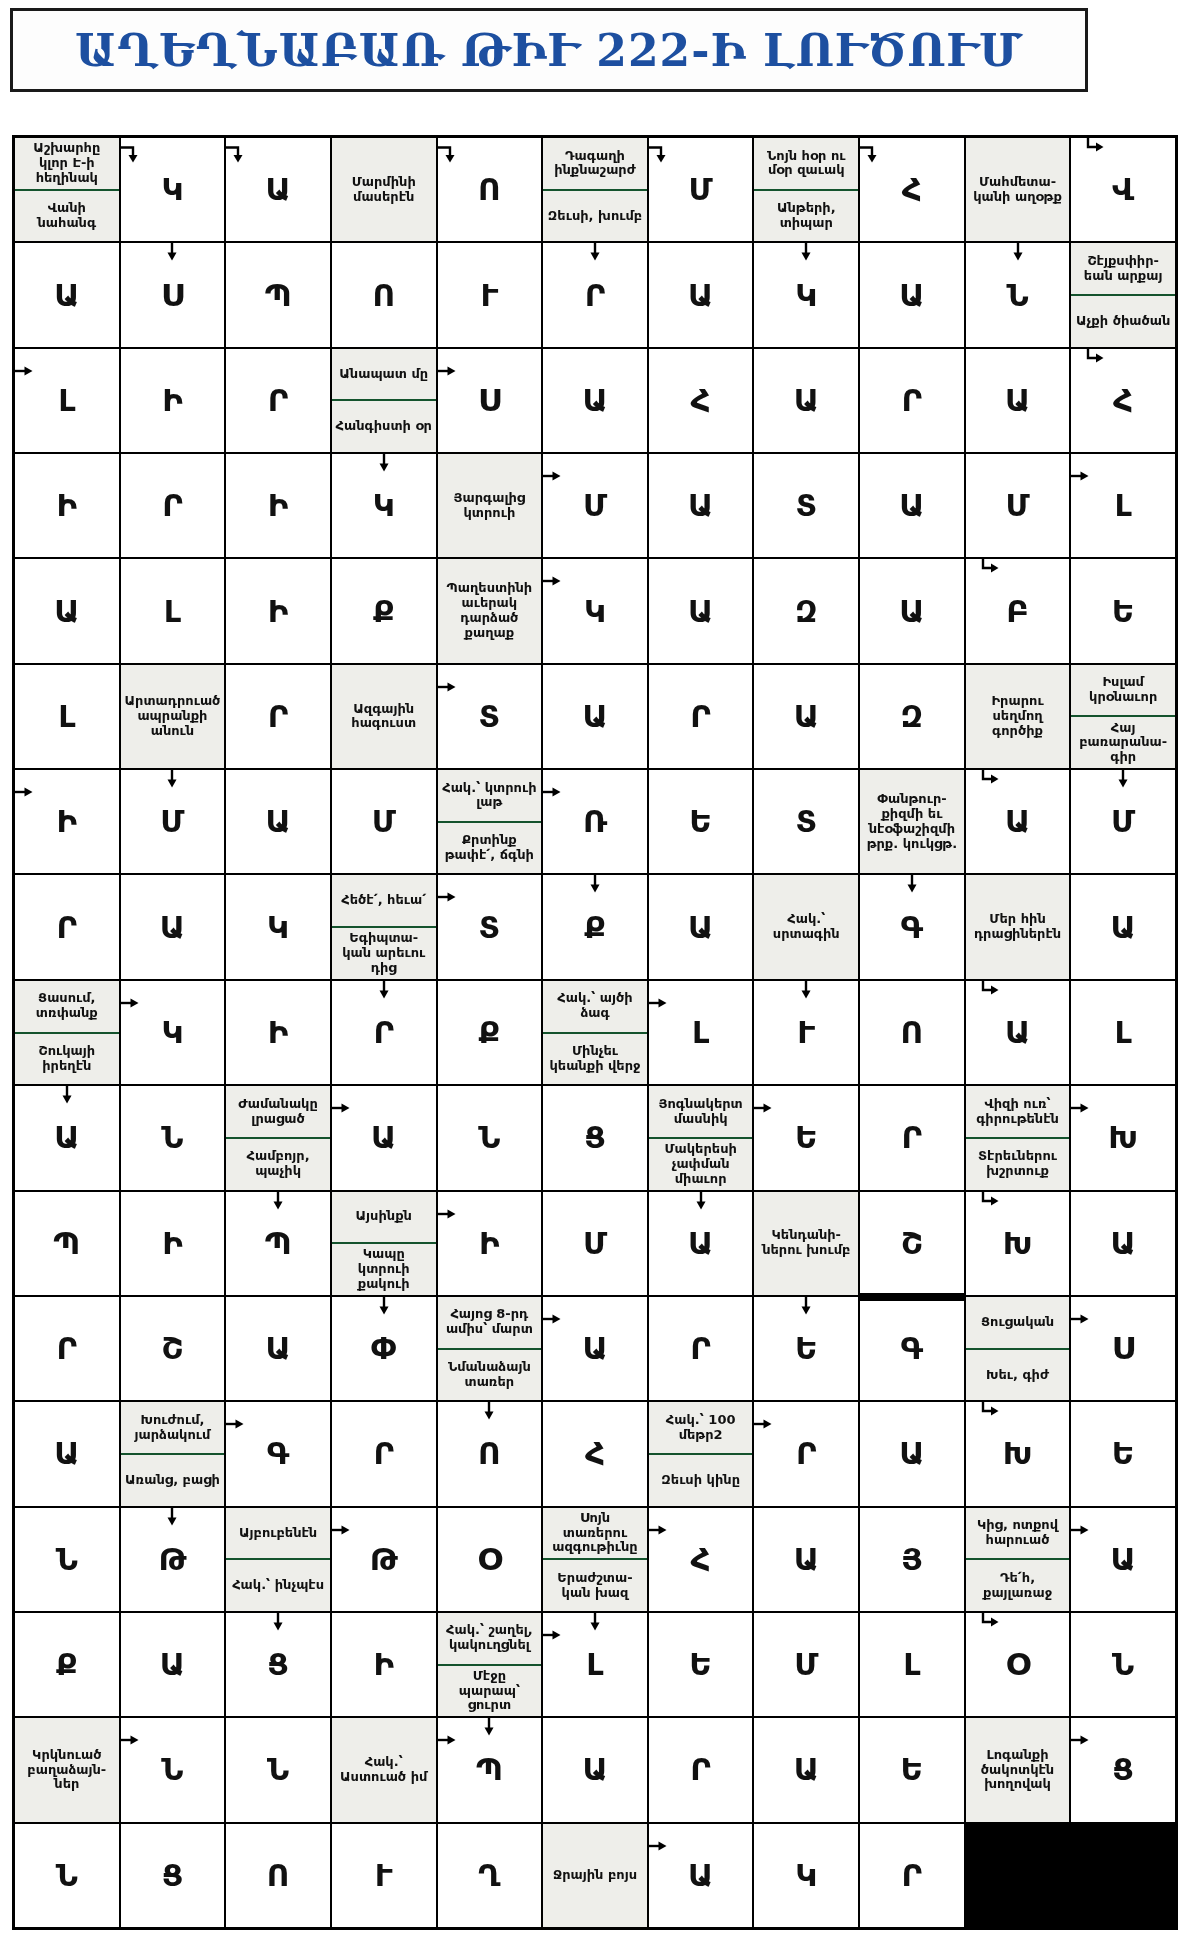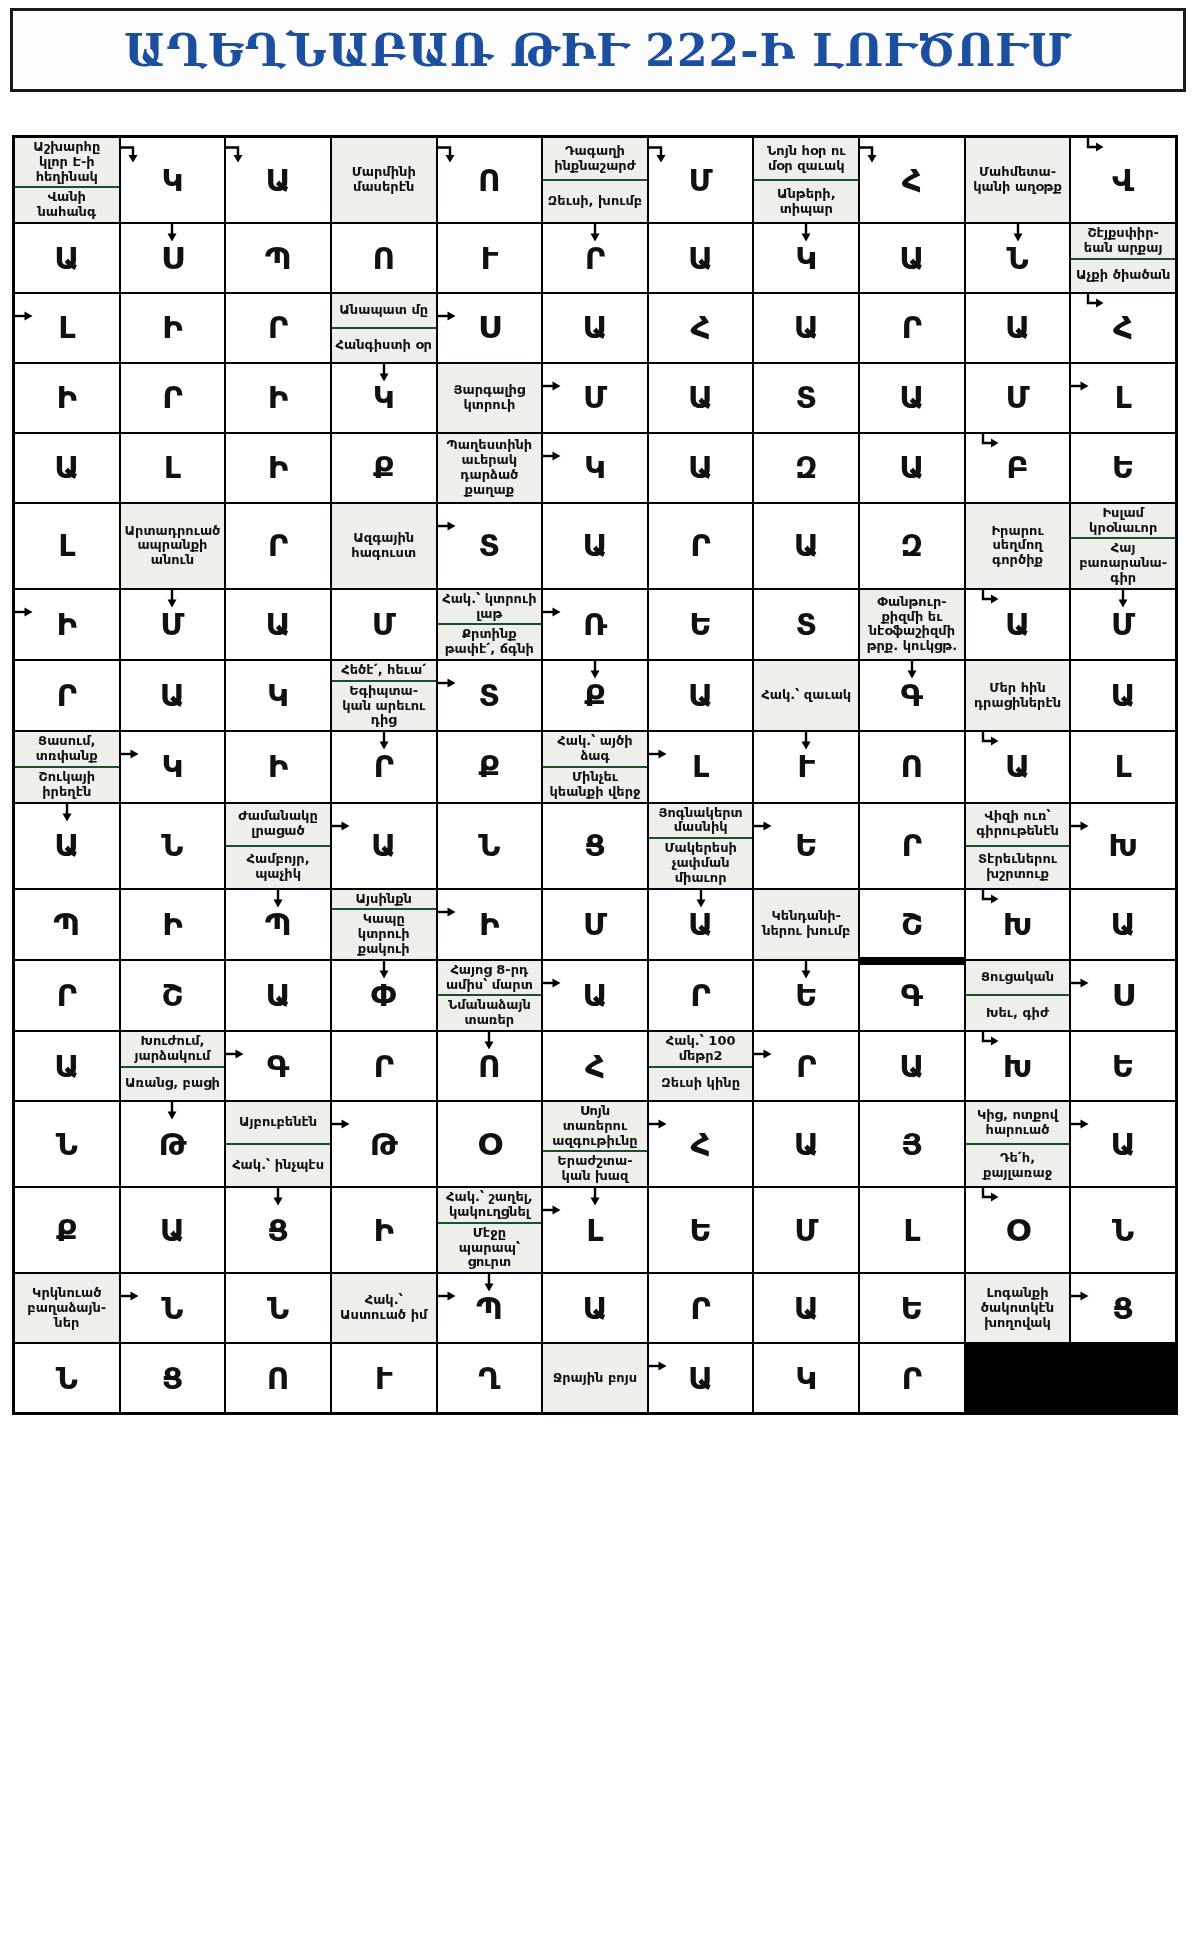--- a/index.html
+++ b/index.html
@@ -1,21 +1,21 @@
 <!DOCTYPE html>
 <html><head>
 <meta charset="utf-8">
 <style>
   html,body{margin:0;padding:0;background:#fff;}
   body{width:1200px;height:1938px;position:relative;font-family:"DejaVu Sans",sans-serif;}
-  .title-box{position:absolute;left:10px;top:8px;width:1176px;height:84px;border:3px solid #1a1a1a;
+  .title-box{position:absolute;left:10px;top:8px;width:1078px;height:84px;border:3px solid #1a1a1a;
     background:#fdfdfd;display:flex;align-items:center;justify-content:center;box-sizing:border-box;}
   .title-box span{font-family:"DejaVu Serif","DejaVu Sans",serif;font-weight:bold;font-size:44px;
     color:#1d4fa0;letter-spacing:1px;white-space:nowrap;}
-  .grid{position:absolute;left:12px;top:135px;width:1166px;height:1280px;box-sizing:border-box;
+  .grid{position:absolute;left:12px;top:135px;width:1166px;height:1795px;box-sizing:border-box;
     background:#000;border:3px solid #000;display:grid;
     grid-template-columns:repeat(11,1fr);grid-template-rows:repeat(17,1fr);gap:2px;}
   .cell{position:relative;background:#fff;box-sizing:border-box;overflow:visible;}
   .cell.letter-cell{display:flex;align-items:center;justify-content:center;}
   .cell .letter{font-size:31px;font-weight:bold;color:#111;line-height:1;}
   .cell.clue-cell{background:#eeeeea;display:flex;flex-direction:column;}
   .clue-part{flex:1 1 0;display:flex;align-items:center;justify-content:center;text-align:center;
     padding:2px 3px;font-size:13px;font-weight:bold;color:#111;line-height:1.14;}
   .clue-part + .clue-part{border-top:2px solid #14532d;}
   .ar{position:absolute;z-index:4;}
@@ -392,21 +392,21 @@
       <span class="letter">Ք</span>
       <svg class="ar ar-td" width="14" height="20" viewBox="0 0 14 20">
         <line x1="7" y1="0" x2="7" y2="13" stroke="#000" stroke-width="2.4"></line>
         <polygon points="2.5,11.5 11.5,11.5 7,19.5" fill="#000"></polygon>
       </svg>
     </div>
     <div class="cell letter-cell">
       <span class="letter">Ա</span>
     </div>
     <div class="cell clue-cell">
-      <div class="clue-part">Հակ.՝ զաւակ</div>
+      <div class="clue-part">Հակ.՝ սրտագին</div>
     </div>
     <div class="cell letter-cell">
       <span class="letter">Գ</span>
       <svg class="ar ar-td" width="14" height="20" viewBox="0 0 14 20">
         <line x1="7" y1="0" x2="7" y2="13" stroke="#000" stroke-width="2.4"></line>
         <polygon points="2.5,11.5 11.5,11.5 7,19.5" fill="#000"></polygon>
       </svg>
     </div>
     <div class="cell clue-cell">
       <div class="clue-part">Մեր հին դրացիներէն</div>

